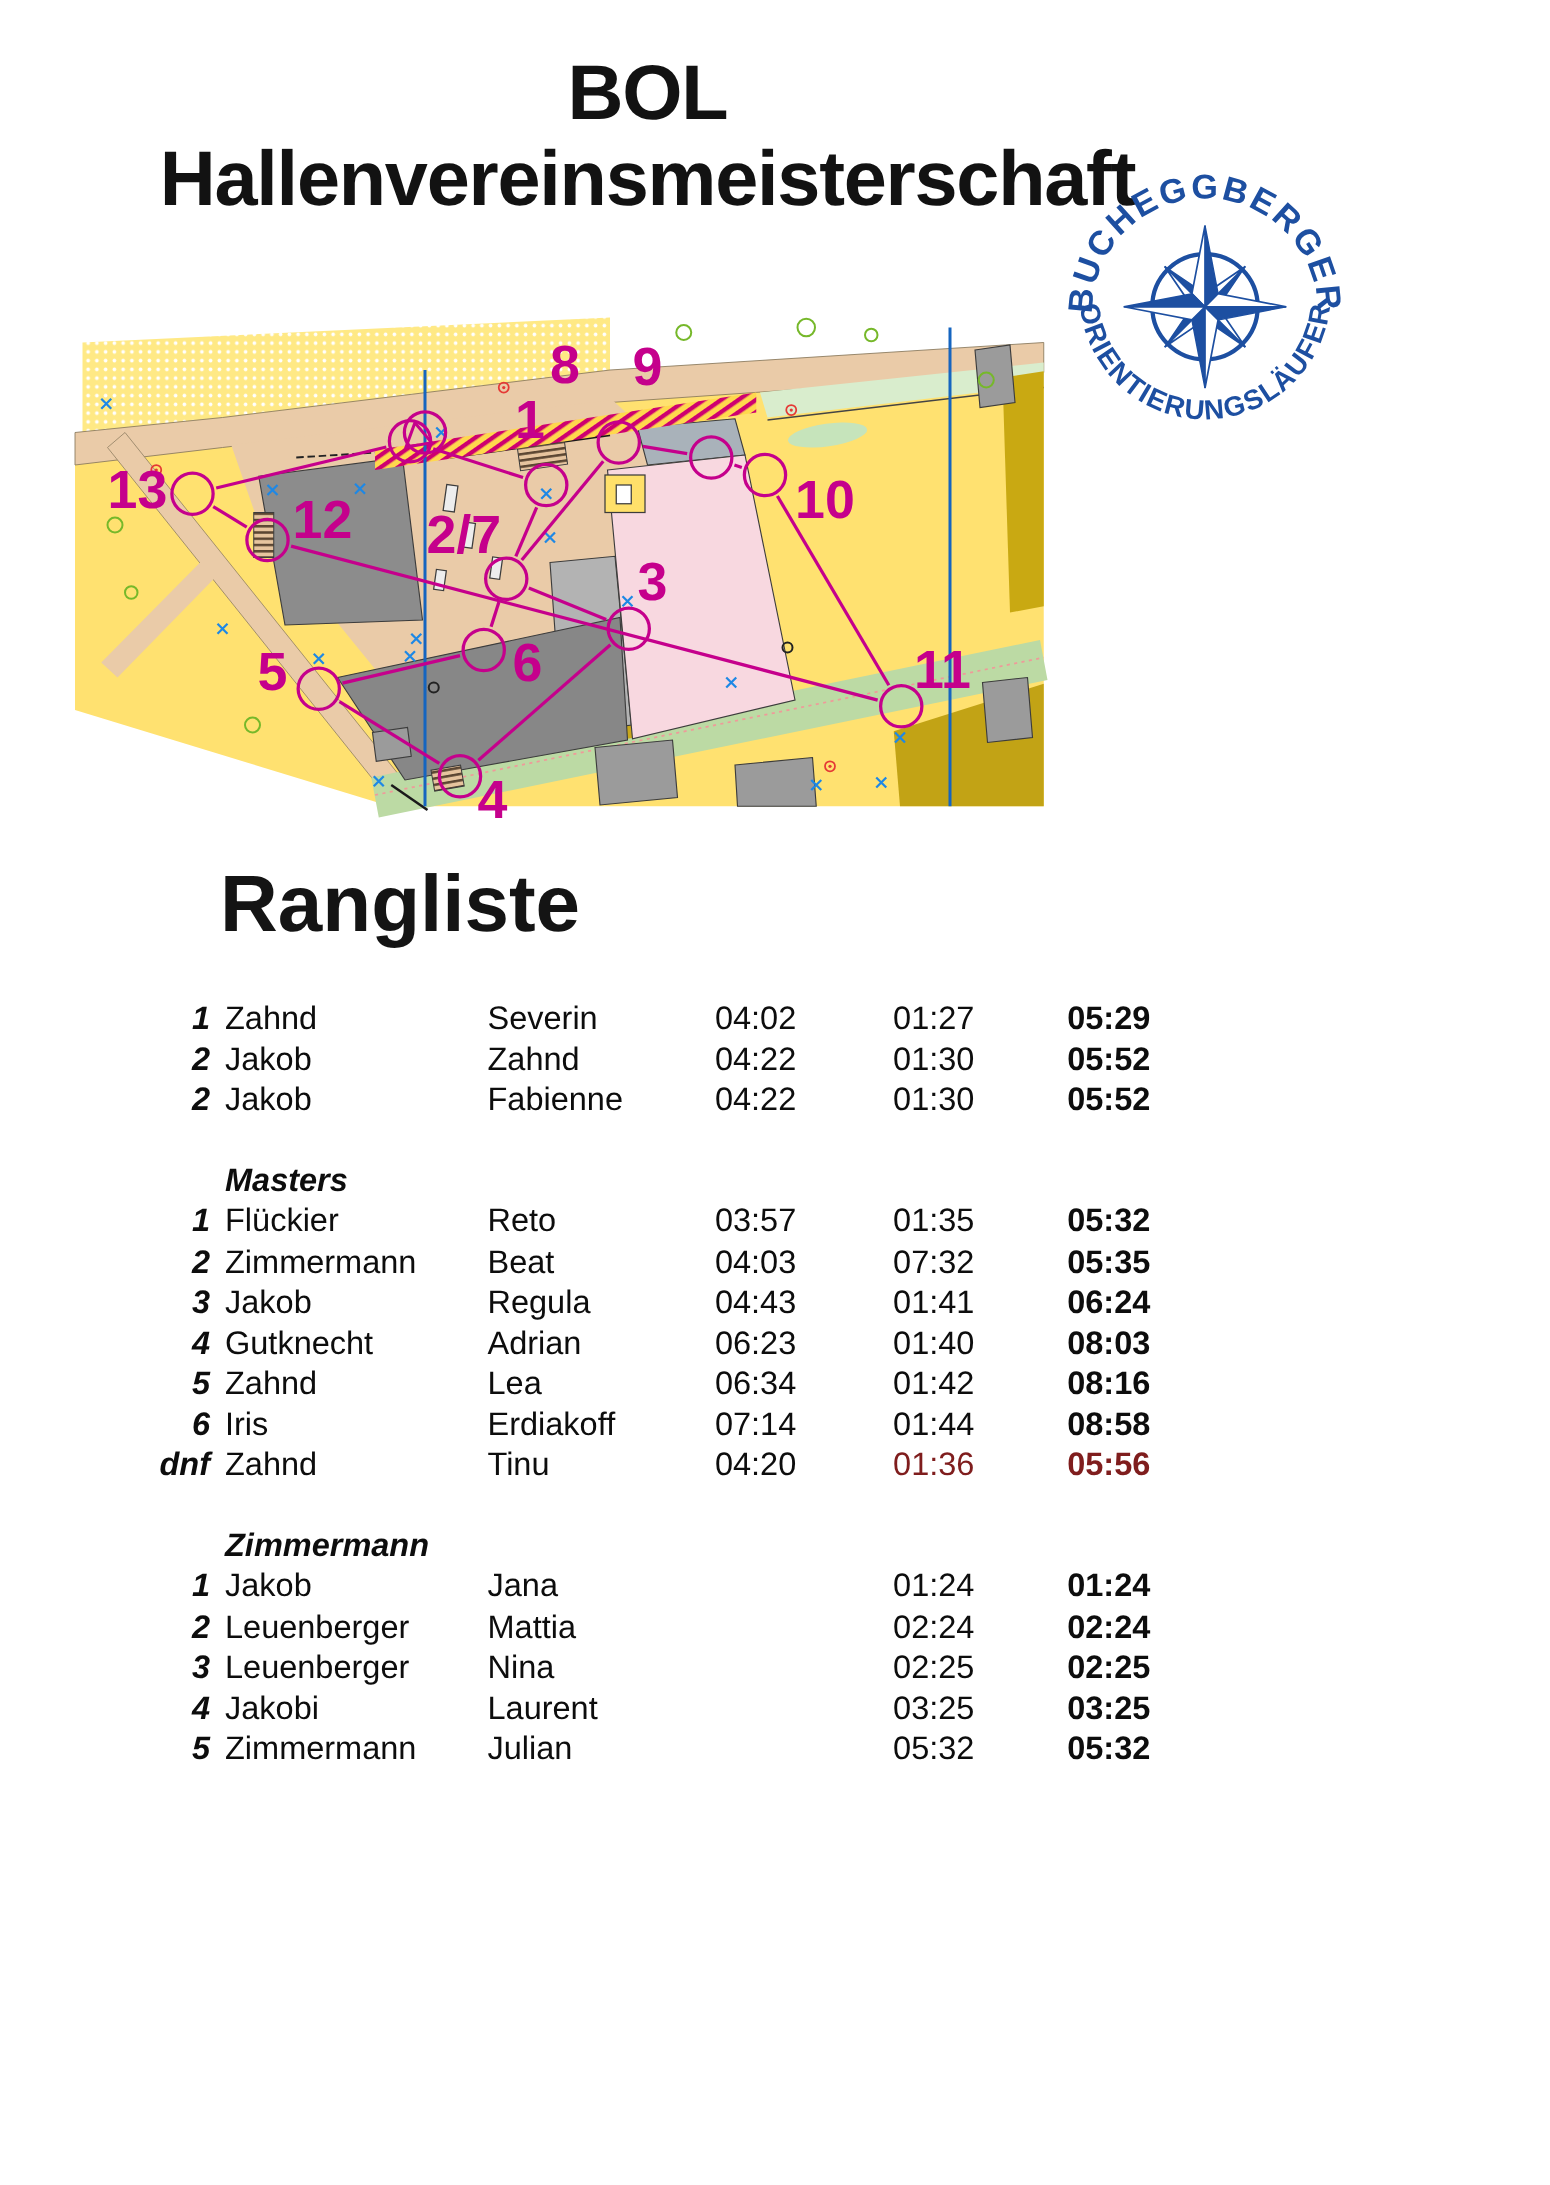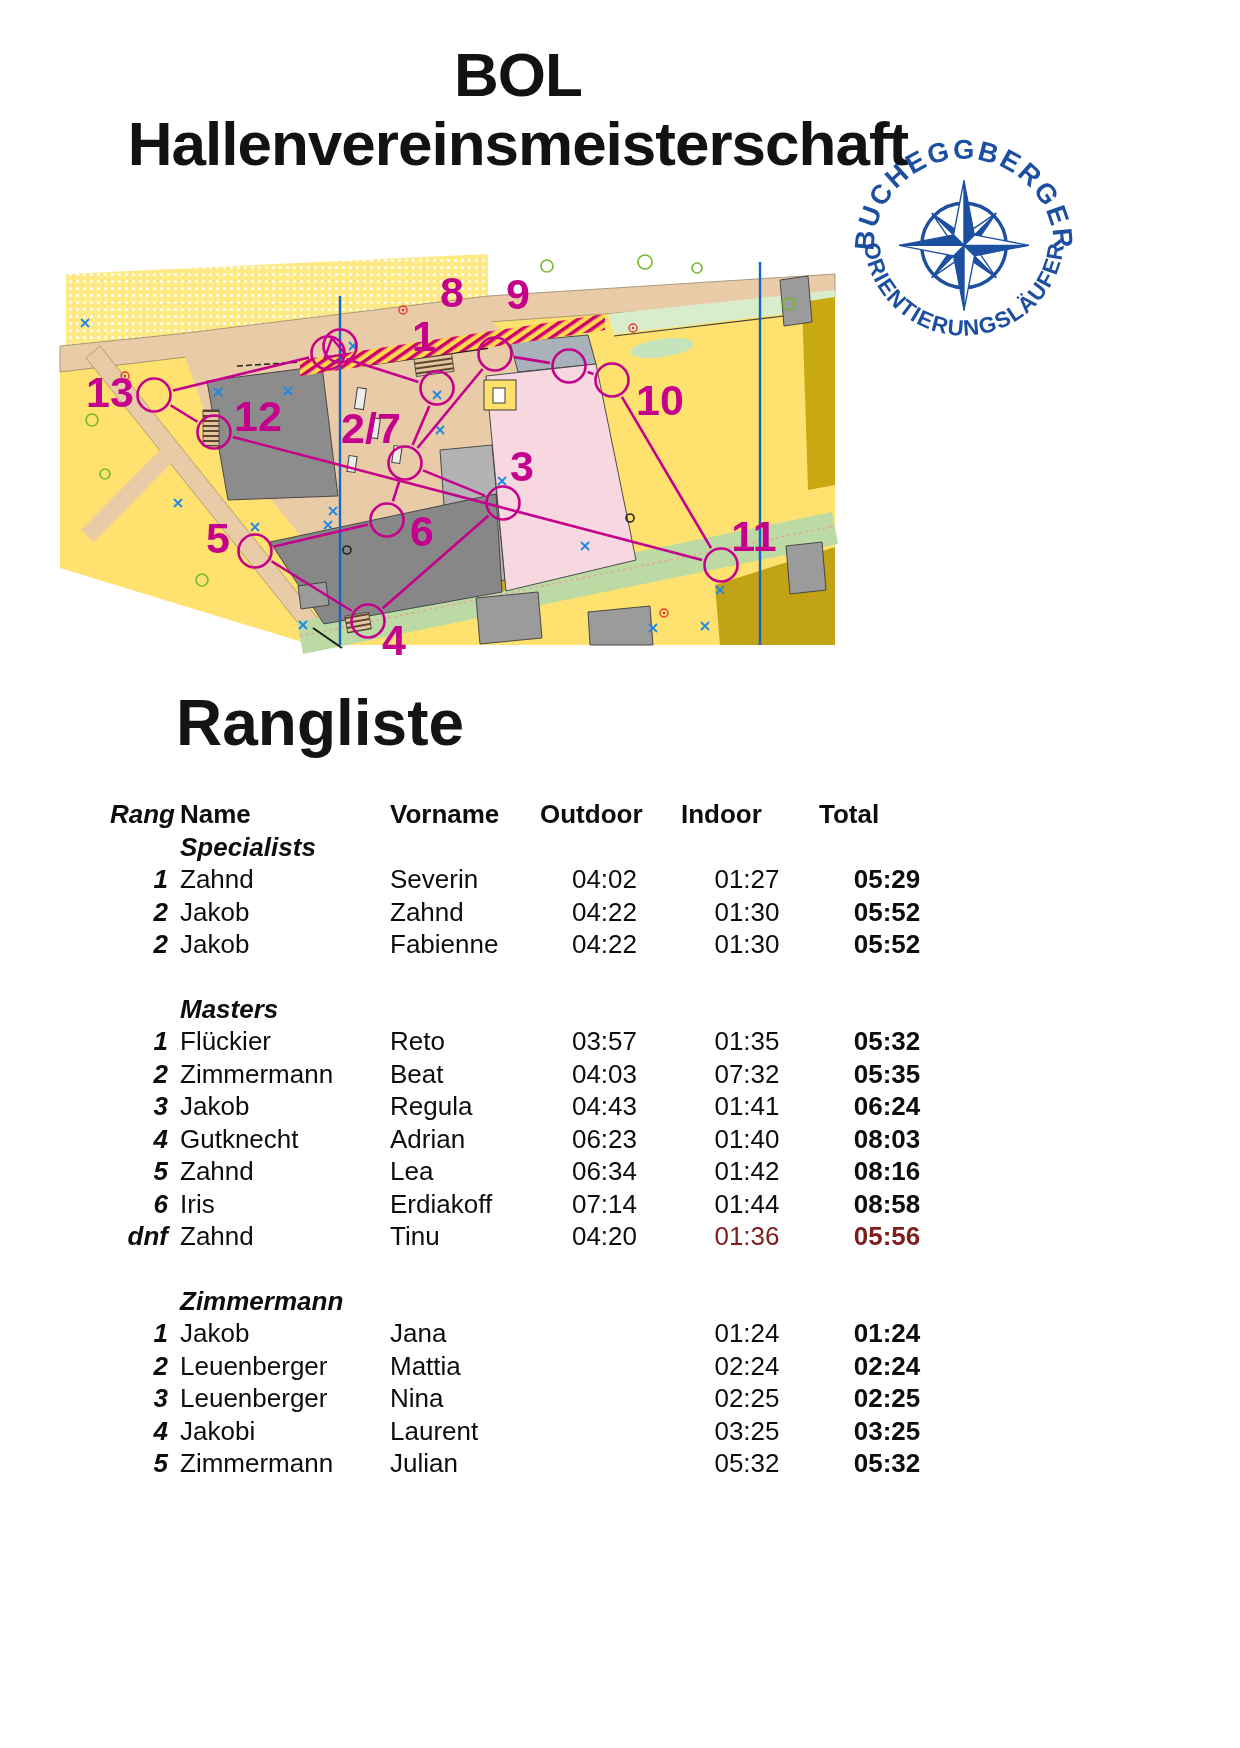--- a/index.html
+++ b/index.html
@@ -247,34 +247,22 @@
         <g>
           <circle cx="94" cy="145" r="16.5" stroke="#C5008C" fill="none" stroke-width="2.6"></circle>
           <text x="50" y="142" fill="#C5008C" font-size="43" font-weight="bold" text-anchor="middle" dominant-baseline="central">13</text>
         </g>
       </g>
   </svg>
 
   <div class="rangliste">Rangliste</div>
 
   <div class="rtable">
-    <div class="row hdr">
-      <div class="c c-rang">Rang</div>
-      <div class="c c-name">Name</div>
-      <div class="c c-vorname">Vorname</div>
-      <div class="c c-out">Outdoor</div>
-      <div class="c c-in">Indoor</div>
-      <div class="c c-total">Total</div>
-    </div>
     <div id="result-rows">
         <div class="section">
-          <div class="row">
-            <div class="c c-rang"></div>
-            <div class="c cat">Specialists</div>
-          </div>
           <div class="row">
             <div class="c c-rang">1</div>
             <div class="c c-name">Zahnd</div>
             <div class="c c-vorname">Severin</div>
             <div class="c c-out">04:02</div>
             <div class="c c-in">01:27</div>
             <div class="c c-total">05:29</div>
           </div>
           <div class="row">
             <div class="c c-rang">2</div>

